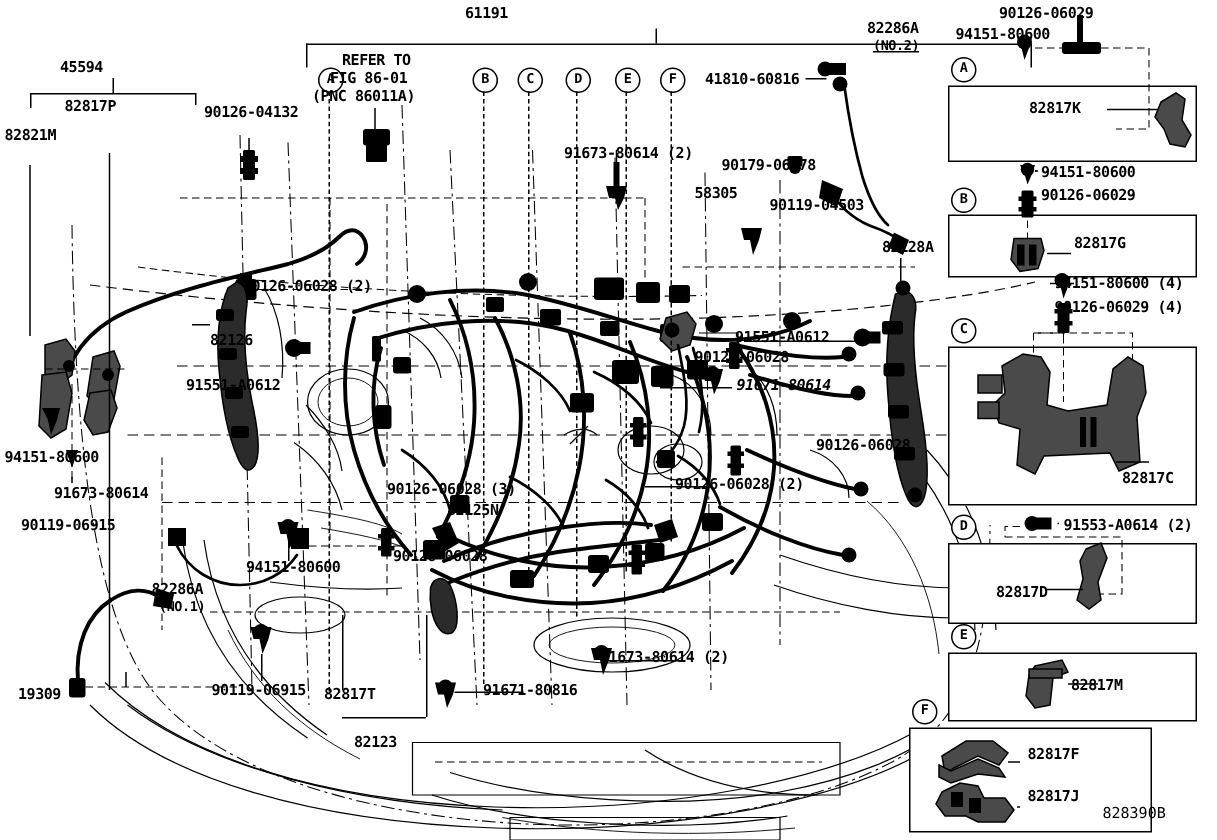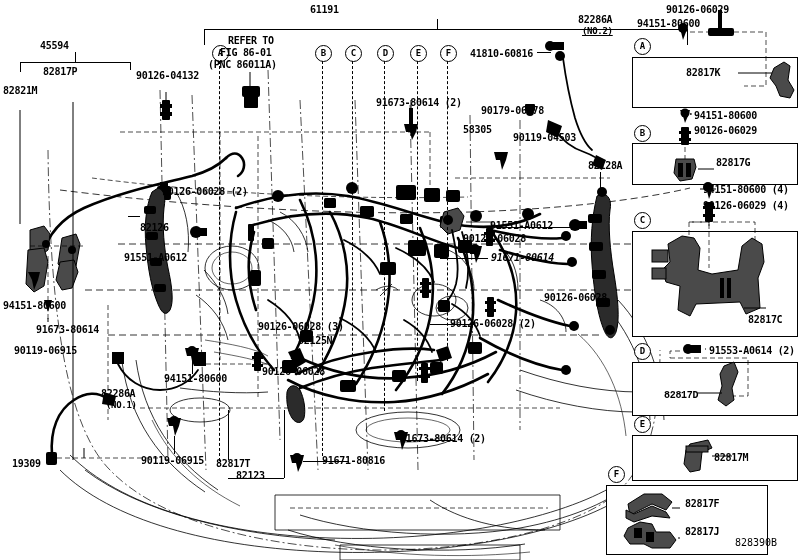--- a/index.html
+++ b/index.html
@@ -390,21 +390,21 @@
   <div class="ln h" style="left:128px;top:216px;width:12px;"></div>
   <div class="lbl" style="left:162px;top:186px;">90126-06028 (2)</div>
   <div class="lbl" style="left:124px;top:252px;">91551-A0612</div>
   <div class="ln h" style="left:200px;top:234px;width:0px;"></div>
 
   <div class="lbl" style="left:298px;top:335px;">82125N</div>
   <div class="lbl" style="left:262px;top:366px;">90126-06028</div>
   <div class="lbl" style="left:164px;top:373px;">94151-80600</div>
   <div class="lbl" style="left:141px;top:455px;">90119-06915</div>
   <div class="lbl" style="left:216px;top:458px;">82817T</div>
-  <div class="lbl" style="left:236px;top:470px;text-align:right;">82123</div>
+  <div class="lbl" style="left:236px;top:490px;text-align:right;">82123</div>
   <div class="lbl" style="left:322px;top:455px;">91671-80816</div>
   <div class="lbl" style="left:400px;top:433px;">91673-80614 (2)</div>
   <div class="lbl" style="left:450px;top:318px;">90126-06028 (2)</div>
   <div class="lbl" style="left:258px;top:321px;">90126-06028 (3)</div>
   <div class="lbl" style="left:463px;top:233px;">90126-06028</div>
   <div class="lbl" style="left:490px;top:220px;">91551-A0612</div>
   <div class="lbl" style="left:544px;top:292px;">90126-06028</div>
   <div class="lbl" style="left:491px;top:252px;font-style:italic;">91671-80614</div>
   <div class="lbl" style="left:376px;top:97px;">91673-80614 (2)</div>
 
@@ -491,21 +491,21 @@
     <rect class="part" x="32" y="72" width="16" height="12"></rect>
     <rect class="part" x="32" y="90" width="14" height="11"></rect>
     <rect class="blk" x="100" y="100" width="4" height="20"></rect>
     <rect class="blk" x="107" y="100" width="4" height="20"></rect>
     <path class="leader" d="M124 130 L 146 130"></path>
   </svg>
 
   <div class="lbl" style="left:709px;top:345px;">91553-A0614 (2)</div>
   <div class="cir" style="left:634px;top:343px;">D</div>
   <div class="box" style="left:632px;top:362px;width:164px;height:52px;"></div>
-  <div class="lbl" style="left:664px;top:390px;font-family:Liberation Mono, monospace;">82817D</div>
+  <div class="lbl" style="left:664px;top:390px;">82817D</div>
   <svg width="200" height="90" style="left:620px;top:338px;">
     <circle class="blk" cx="68" cy="11" r="5"></circle>
     <rect class="blk" x="68" y="7" width="13" height="8"></rect>
     <path class="dashline2" d="M60 13 L 50 13 L 50 20"></path>
     <path class="leader" d="M85 11 L 86 11"></path>
     <path class="dashline2" d="M50 20 L 128 20 L 128 58 L 108 58"></path>
     <path class="part" d="M104 28 L 114 24 L 118 34 L 112 50 L 114 62 L 106 68 L 98 62
                           L 102 48 L 100 36 Z"></path>
     <path class="leader" d="M78 55 L 102 55"></path>
   </svg>

